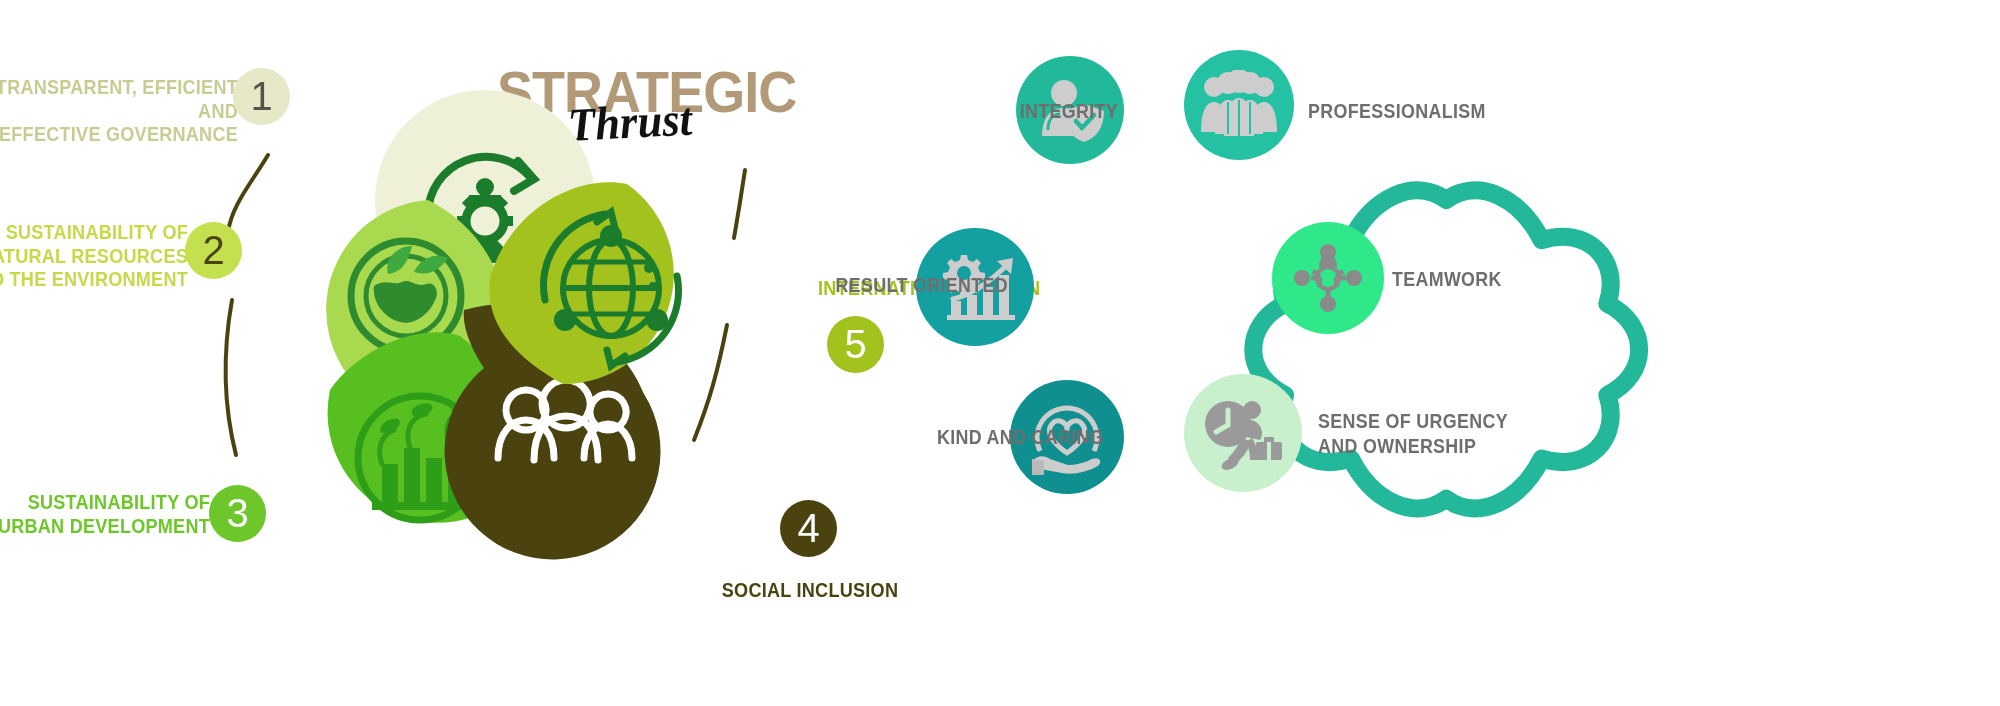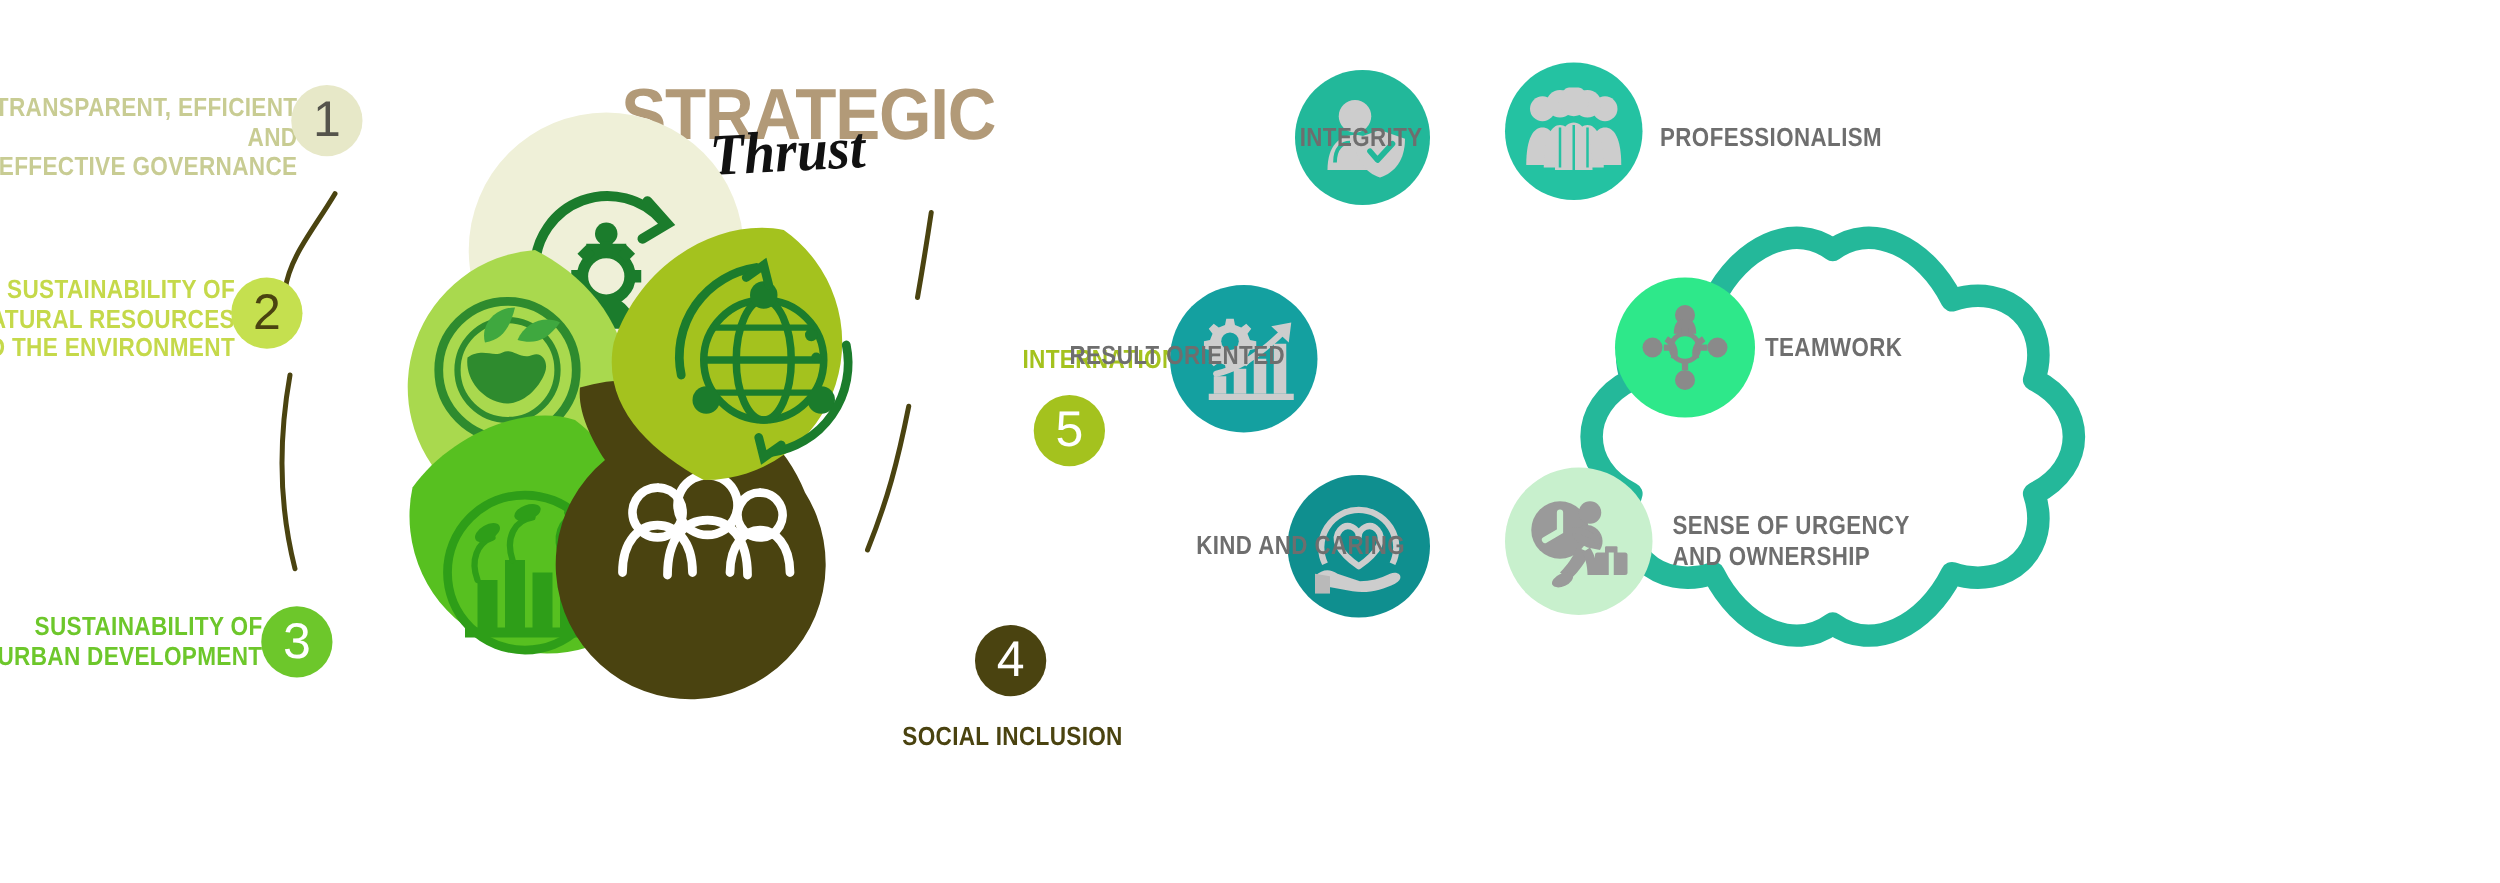--- a/index.html
+++ b/index.html
@@ -1,20 +1,20 @@
 <!DOCTYPE html>
 <html><head>
 <meta charset="utf-8">
 <style>
   html,body{margin:0;padding:0;background:#ffffff;}
   body{width:2000px;height:706px;position:relative;overflow:hidden;
        font-family:"Liberation Sans",sans-serif;}
   .panel{position:absolute;top:0;height:706px;}
   #strategic-panel{left:0;width:1000px;}
-  #values-panel{left:968px;width:1000px;}
+  #values-panel{left:948px;width:1000px;}
 
   
   .lbl{position:absolute;font-weight:700;line-height:1.12;
        letter-spacing:.3px;font-stretch:condensed;
        transform:scaleX(.86);}
   .lbl.r{text-align:right;transform-origin:100% 50%;}
   .lbl.l{text-align:left;transform-origin:0 50%;}
   .lbl.c{text-align:center;transform-origin:50% 50%;}
 
   

